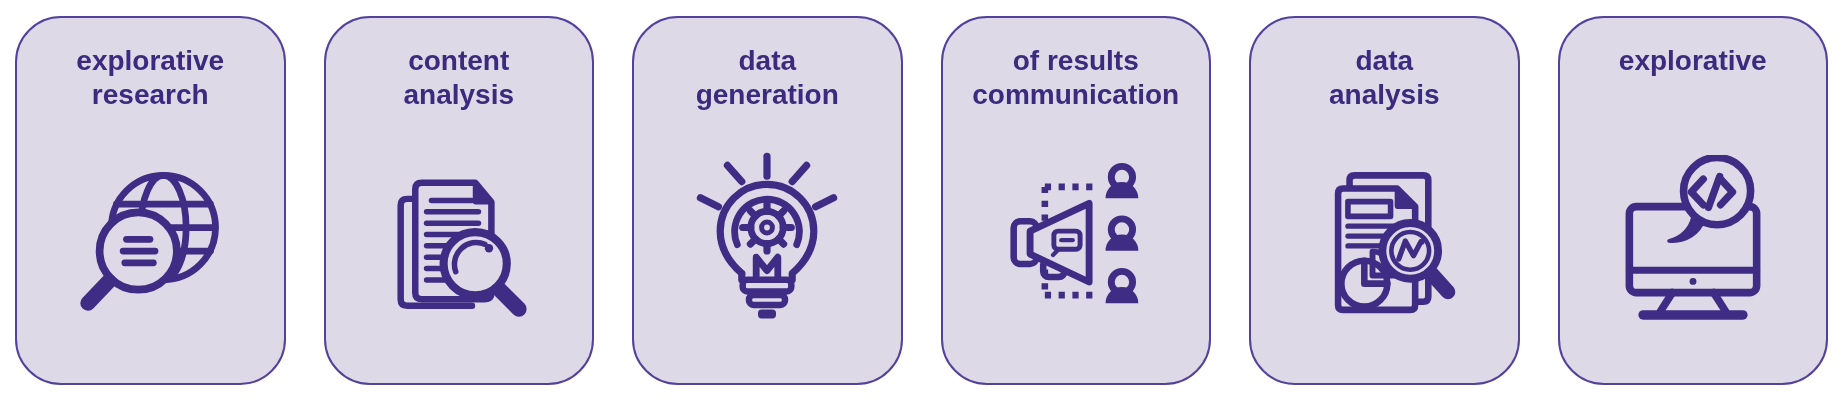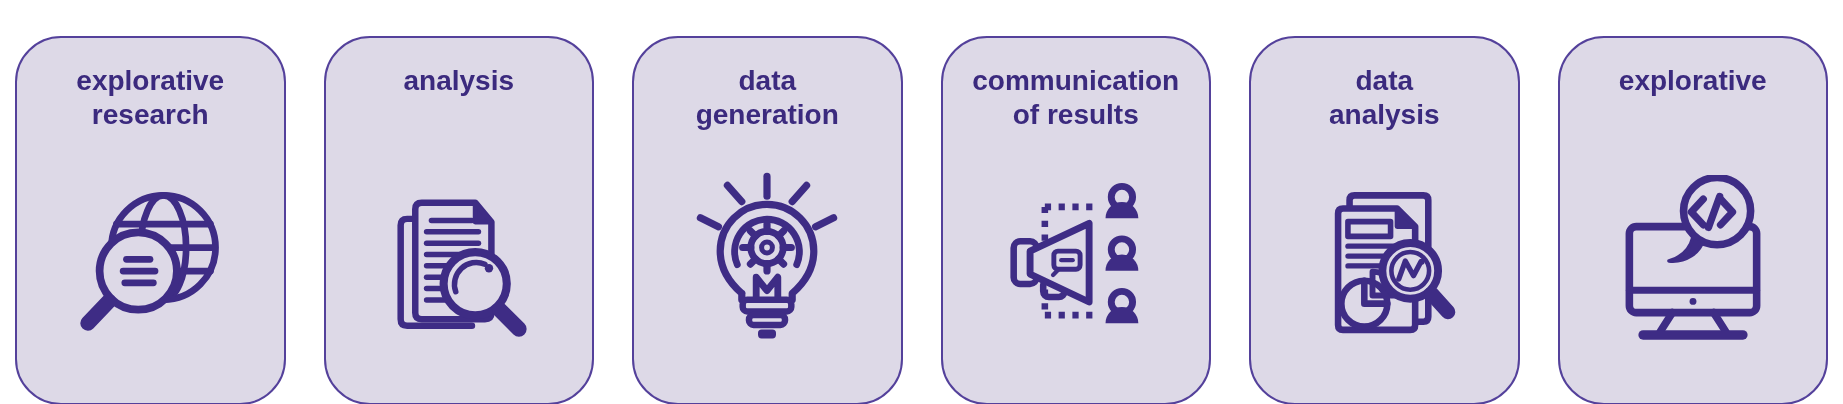--- a/index.html
+++ b/index.html
@@ -26,21 +26,20 @@
   .card{
     flex:1 1 0;
     height:369px;
     background:var(--card-bg);
     border:2px solid var(--border-color);
     border-radius:46px;
     display:flex;
     flex-direction:column;
     align-items:center;
     padding:26px 8px 0 8px;
-    margin-top:20px;
   }
   .card-title{
     color:var(--title-color);
     font-weight:bold;
     font-size:28px;
     line-height:34px;
     text-align:center;
     height:70px;
     width:100%;
   }
@@ -76,20 +75,21 @@
         <line x1="36" y1="49" x2="50" y2="49" stroke-width="4"></line>
         <line x1="34" y1="56" x2="53" y2="56" stroke-width="4"></line>
         <line x1="35" y1="63" x2="52" y2="63" stroke-width="4"></line>
         <line x1="25.5" y1="74" x2="13" y2="87" stroke-width="9"></line>
       </svg>
     </div>
   </div>
 
   <div class="card">
     <div class="card-title">
+      <div>content</div>
       <div>analysis</div>
     </div>
     <div class="icon-wrap">
       <svg width="162" height="162" viewBox="0 0 100 100" fill="none" stroke="currentColor" stroke-linecap="round" stroke-linejoin="round">
         <path d="M24 24 H18 Q14 24 14 28 V86 Q14 90 18 90 H58" stroke-width="4"></path>
         <path d="M60 14 H27 Q23 14 23 18 V82 Q23 86 27 86 H66 Q70 86 70 82 V26 Z" fill="var(--card-bg)" stroke-width="4"></path>
         <path d="M60 14 V26 H70 Z" fill="currentColor" stroke-width="3"></path>
         <line x1="33" y1="25" x2="58" y2="25" stroke-width="3.4"></line>
         <line x1="30" y1="32" x2="62" y2="32" stroke-width="3.4"></line>
         <line x1="30" y1="39" x2="62" y2="39" stroke-width="3.4"></line>
@@ -133,22 +133,22 @@
         <polyline points="44,71.5 44,59 50,66.5 56,59 56,71.5" stroke-width="3.8"></polyline>
         <rect x="36.5" y="71.5" width="27" height="6.5" rx="2.5" stroke-width="3.6"></rect>
         <rect x="40" y="80" width="20" height="5.5" rx="2.5" stroke-width="3.6"></rect>
         <rect x="45" y="88" width="10" height="5" rx="2" fill="currentColor" stroke="none"></rect>
       </svg>
     </div>
   </div>
 
   <div class="card">
     <div class="card-title">
+      <div>of results</div>
       <div>communication</div>
-      <div>of results</div>
     </div>
     <div class="icon-wrap">
       <svg width="164" height="164" viewBox="0 0 100 100" fill="none" stroke="currentColor" stroke-linecap="butt" stroke-linejoin="round">
         <line x1="31" y1="17" x2="31" y2="83" stroke-width="4" stroke-dasharray="3.8 4.6"></line>
         <line x1="31" y1="17" x2="62" y2="17" stroke-width="4" stroke-dasharray="3.8 4.6"></line>
         <line x1="31" y1="83" x2="62" y2="83" stroke-width="4" stroke-dasharray="3.8 4.6"></line>
         <g>
           <circle cx="78" cy="11" r="6.5" stroke-width="4.2"></circle>
           <path d="M68 24 a10 10 0 0 1 20 0 z" fill="currentColor" stroke="none"></path>
           <circle cx="78" cy="43" r="6.5" stroke-width="4.2"></circle>

